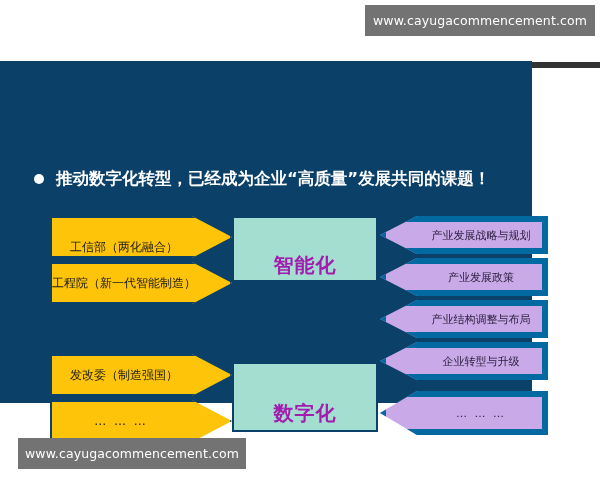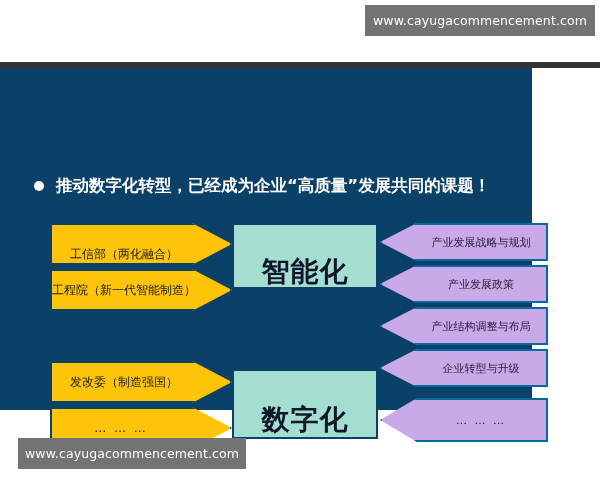--- a/index.html
+++ b/index.html
@@ -14,21 +14,21 @@
   .banner{
     position:absolute;background:#737373;color:#ffffff;
     display:flex;align-items:center;justify-content:center;
     font-size:12.5px;letter-spacing:.1px;white-space:nowrap;
   }
   #banner-top{left:365px;top:5px;width:230px;height:31px;}
   #banner-bottom{left:18px;top:438px;width:228px;height:31px;}
 
   
   #dark-strip{position:absolute;left:0;top:62px;width:600px;height:6px;background:#333333;}
-  #slide{position:absolute;left:0;top:68px;width:532px;height:342px;background:#0b4068;}
+  #slide{position:absolute;left:0;top:61px;width:532px;height:342px;background:#0b4068;}
 
   
   #title-row{position:absolute;left:34px;top:104px;width:540px;height:28px;display:flex;align-items:center;}
   #title-bullet{width:10px;height:10px;border-radius:50%;background:#ffffff;flex:0 0 auto;margin-right:12px;}
   #title-text{
     color:#ffffff;font-size:16.5px;font-weight:bold;white-space:nowrap;
     font-family:"DejaVu Sans","Liberation Sans",sans-serif;
   }
 
   
@@ -46,26 +46,26 @@
     margin-right:34px;
   }
   .larrow.big .lbl{margin-right:40px;letter-spacing:2px;}
 
   
   .cbox{
     position:absolute;left:232px;width:146px;background:#a4ded0;
     border:2px solid #0b4068;box-sizing:border-box;
     display:flex;align-items:center;justify-content:center;
   }
-  .cbox .lbl{color:#0f172a;font-size:28px;font-weight:bold;letter-spacing:1px;white-space:nowrap;margin-top:32px;}
+  .cbox .lbl{color:#a21caf;font-size:20px;font-weight:bold;letter-spacing:1px;white-space:nowrap;margin-top:32px;}
 
   
   .rarrow{
     position:absolute;right:52px;background:#c9a9e8;
-    border:2px solid #0369a1;box-sizing:border-box;
+    border:6px solid #0369a1;box-sizing:border-box;
     clip-path:polygon(22% 0, 100% 0, 100% 100%, 22% 100%, 0 50%);
     display:flex;align-items:center;justify-content:center;
   }
   .rarrow .lbl{
     color:#2d2040;font-size:11px;font-weight:500;white-space:nowrap;
     margin-left:34px;
   }
   .rarrow.big .lbl{letter-spacing:2px;}
 </style>
 </head>

